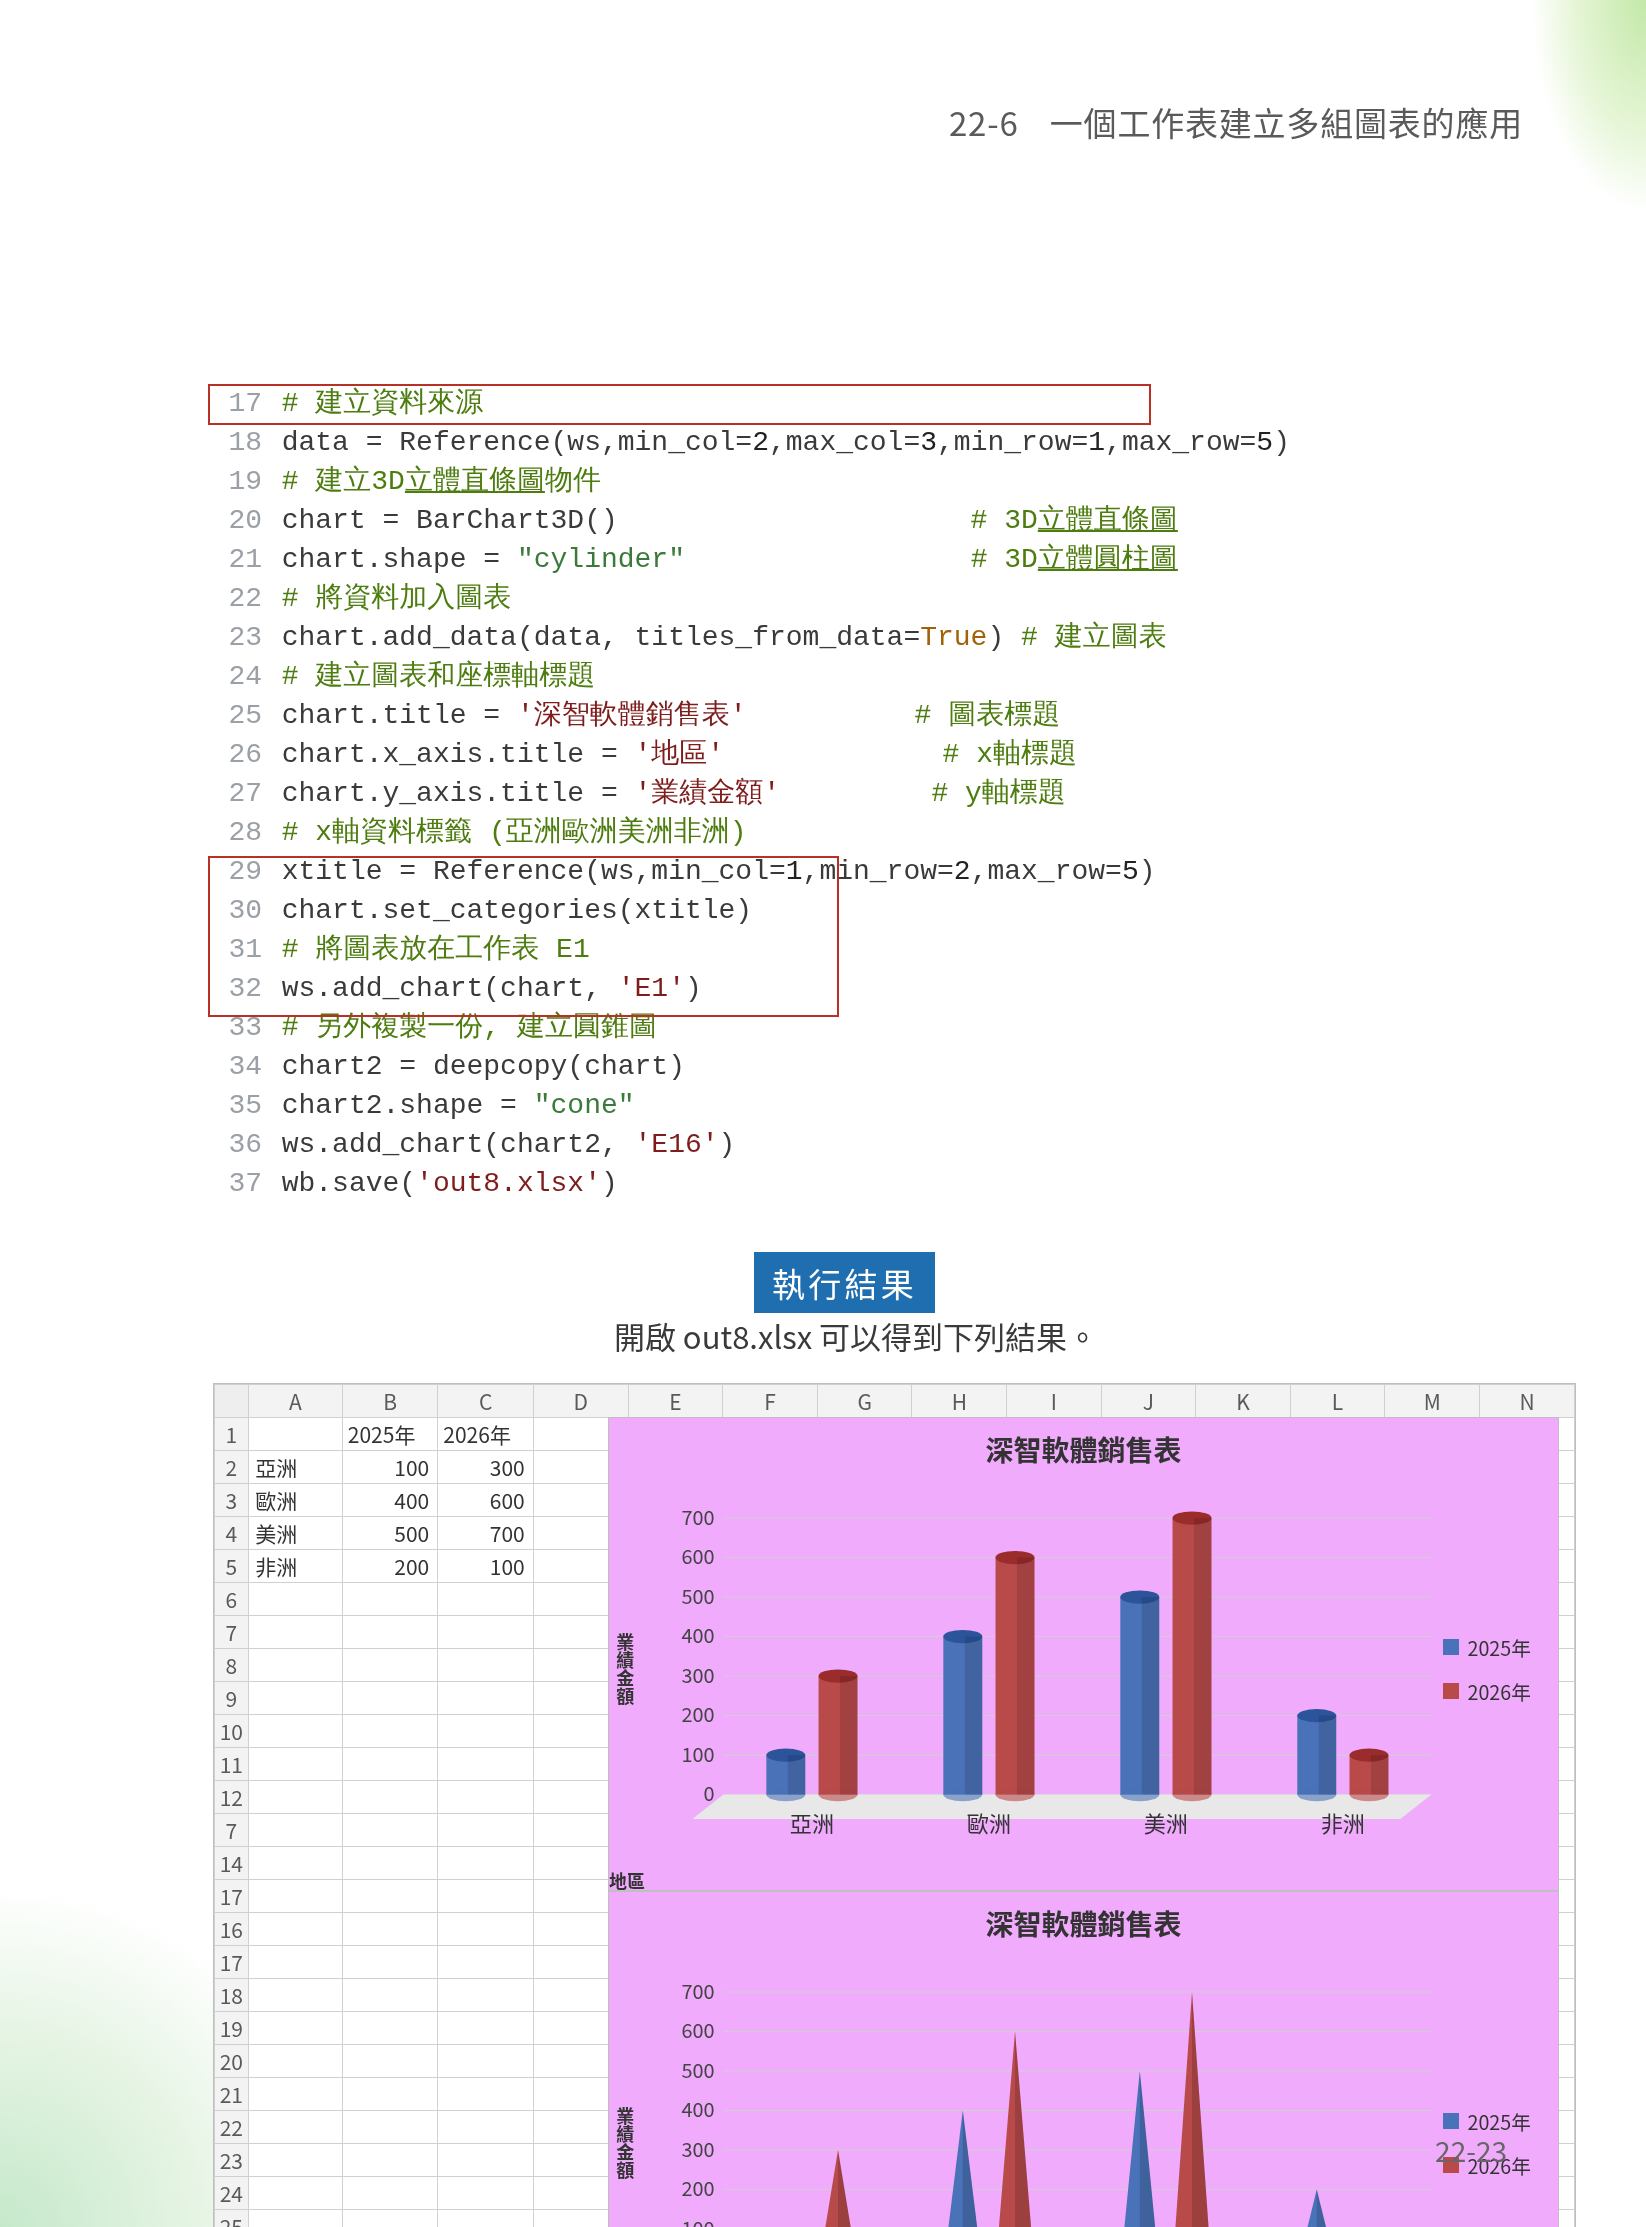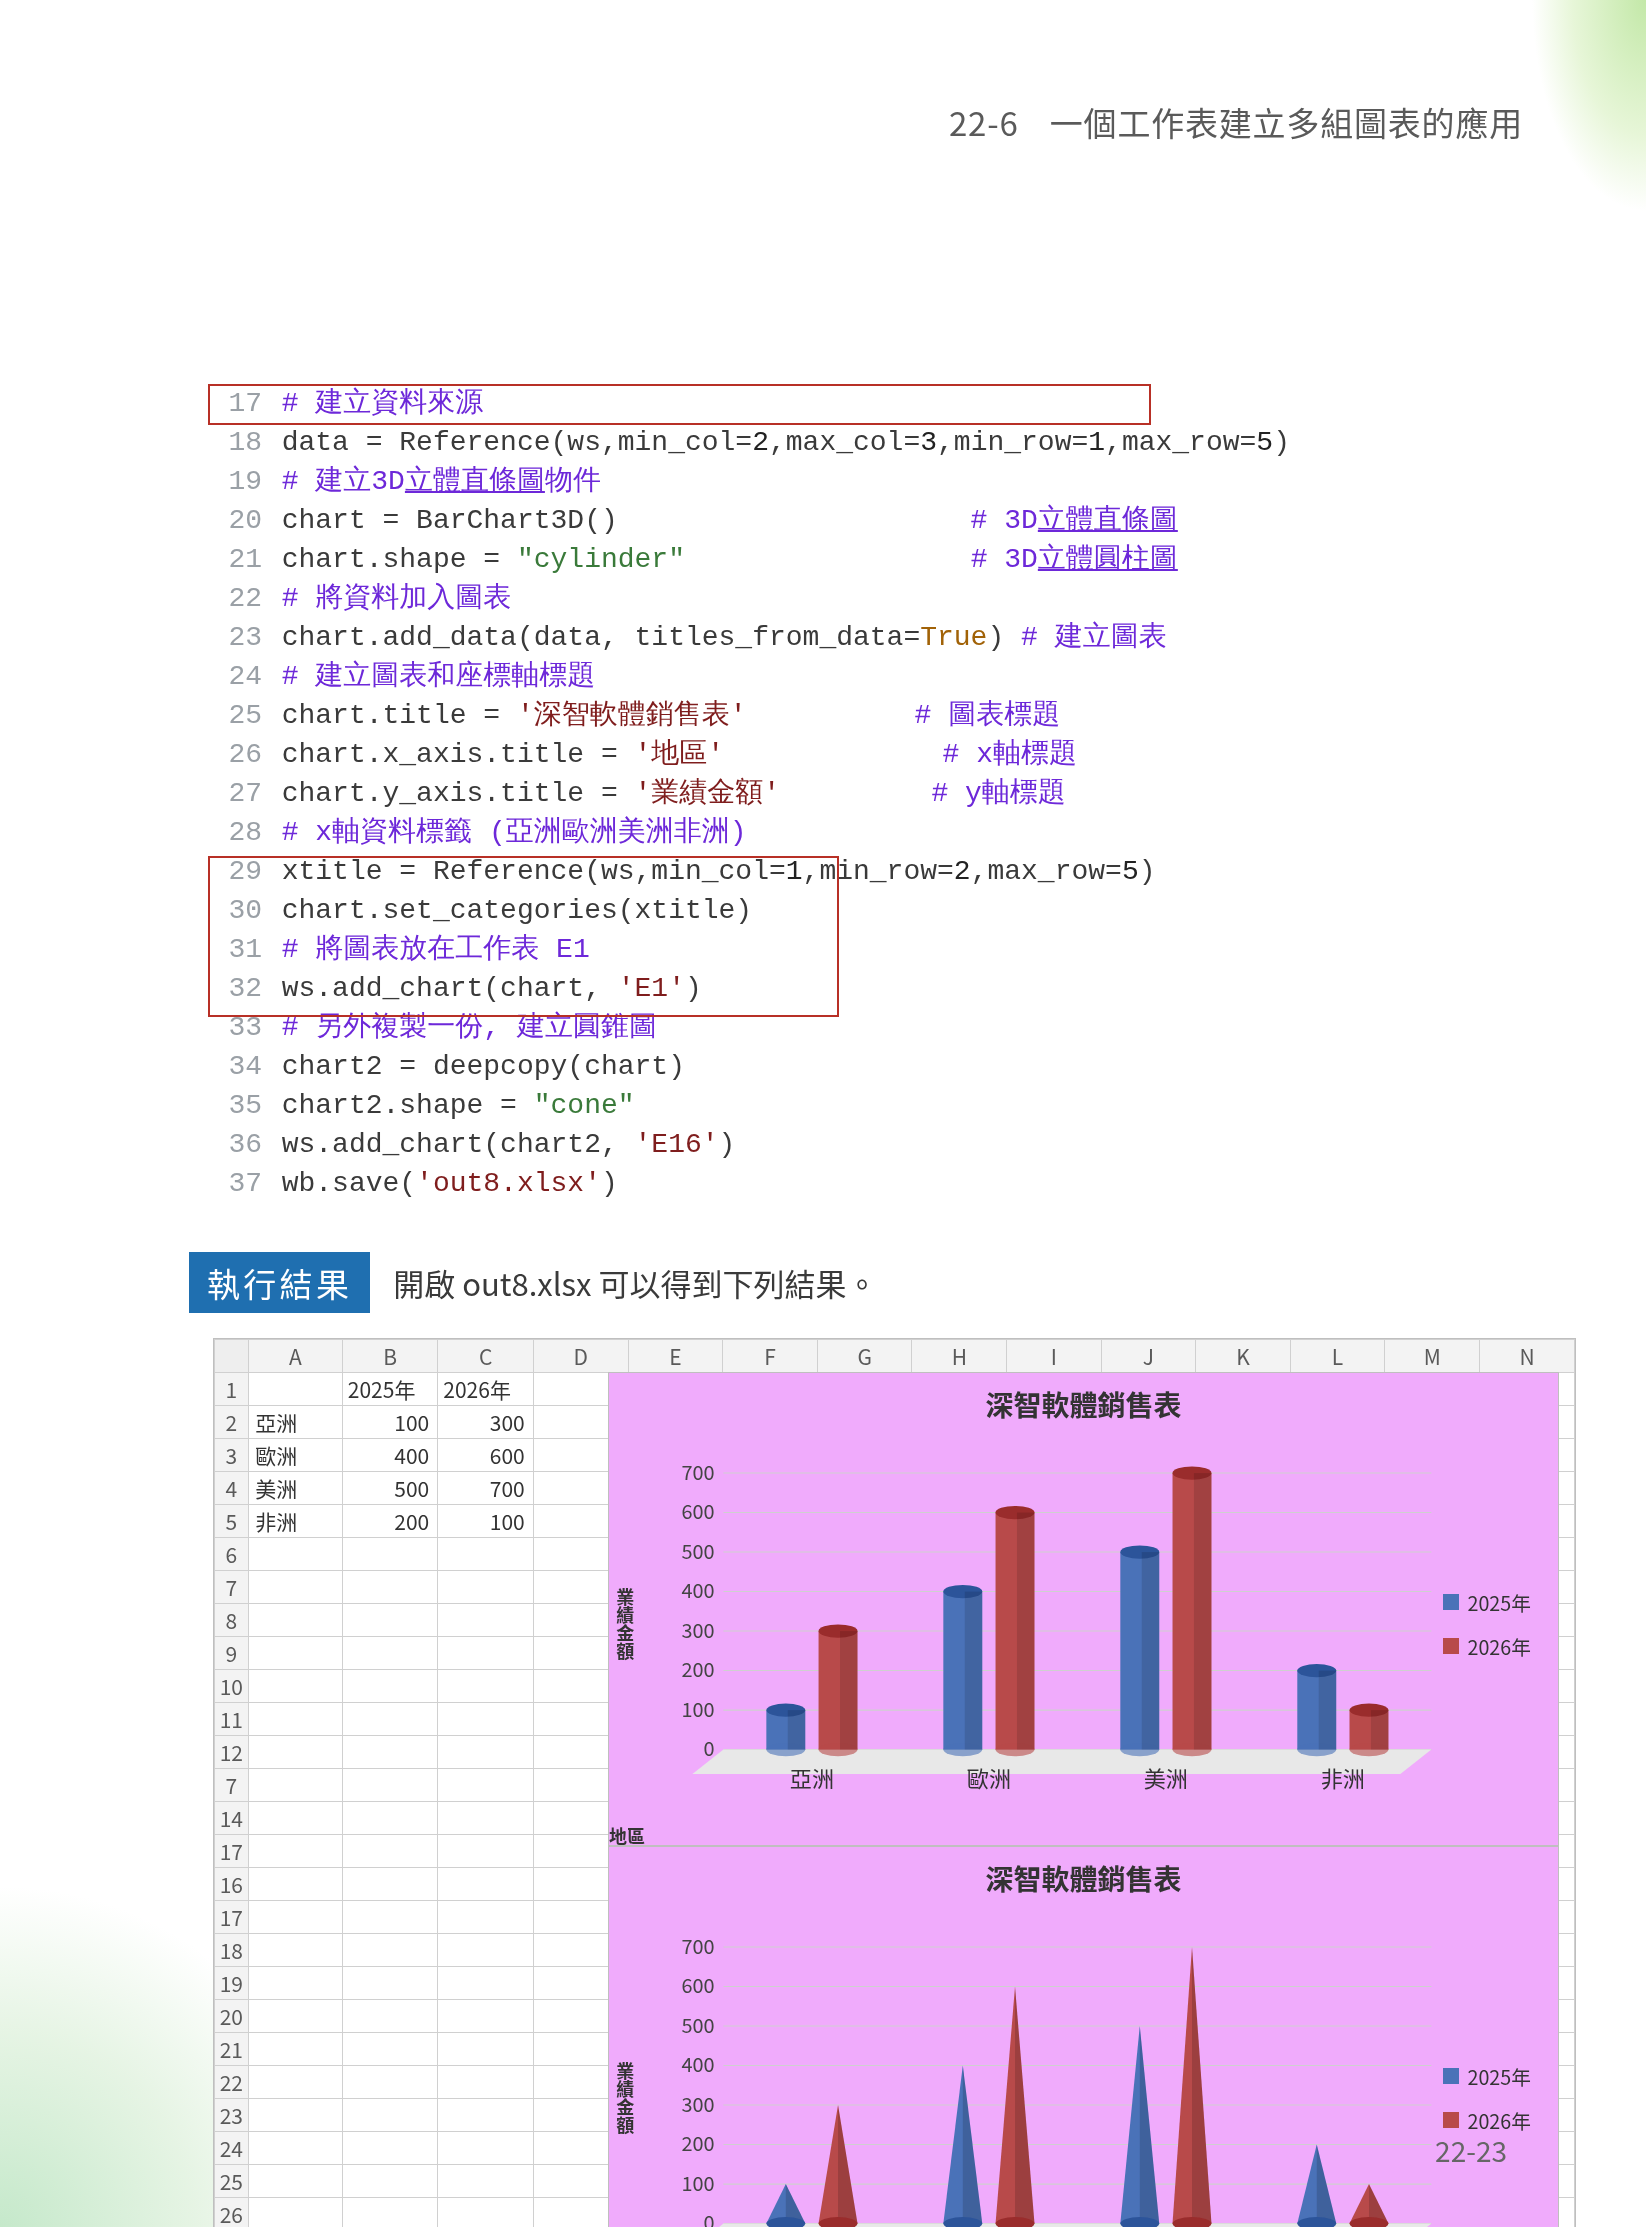--- a/index.html
+++ b/index.html
@@ -5,28 +5,28 @@
   html,body{margin:0;padding:0;background:#fff;font-family:"Microsoft JhengHei","PingFang TC","Noto Sans CJK TC",Arial,sans-serif;color:#3a3a3a;}
   .page{width:1646px;height:2227px;position:relative;box-sizing:border-box;padding:98px 123px 8px 123px;}
   .deco-tr{position:absolute;top:0;right:0;width:115px;height:213px;background:radial-gradient(ellipse at 100% 0,#c3e8a8 0%,#e7f6d8 45%,rgba(255,255,255,0) 70%);}
   .deco-bl{position:absolute;bottom:0;left:0;width:344px;height:344px;background:radial-gradient(ellipse at 0 100%,#bfe6c5 0%,#e3f3e1 40%,rgba(255,255,255,0) 70%);opacity:.9;}
   .header{text-align:right;font-size:33px;color:#5a5a5a;margin-bottom:82px;letter-spacing:0.8px;}
   .header .sec{margin-right:23px;}
   .code{font-family:Consolas,"Courier New",monospace;font-size:28px;line-height:39px;white-space:pre;margin-left:90px;position:relative;}
   .ln{display:flex;align-items:flex-start;}
   .num{display:inline-block;width:49px;text-align:right;color:#9aa0a6;margin-right:19.7px;}
   .src{flex:1 1 auto;}
-  .cmt{color:#6d28d9;}
+  .cmt{color:#4d7c0f;}
   .kw{color:#222;}
   .str{color:#7f1d1d;}
   .str2{color:#3a7a3a;}
   .bool{color:#a16207;}
   .box-a{position:absolute;left:-4.9px;top:156px;width:943px;height:41px;border:2.5px solid #b83026;box-sizing:border-box;}
   .box-b{position:absolute;left:-4.9px;top:628px;width:631px;height:161px;border:2.5px solid #b83026;box-sizing:border-box;}
-  .result-row{display:flex;align-items:center;margin:49px 0 24.6px 66px;font-size:31px;}
+  .result-row{display:flex;align-items:center;margin:49px 0 24.6px 66px;font-size:31px;flex-direction:column;}
   .badge{background:#1f6fb0;color:#fff;padding:6.6px 18px;font-size:33px;margin-right:23px;letter-spacing:3.3px;}
   .sheet-wrap{margin-left:90px;border:0.8px solid #bfbfbf;width:1361px;position:relative;}
   .sheet{border-collapse:collapse;font-size:21px;color:#333;}
   .sheet th,.sheet td{border:0.8px solid #d0d0d0;height:31px;box-sizing:border-box;text-align:center;background:#fff;}
   .sheet thead th{background:#f3f3f3;color:#5a5a5a;font-weight:normal;}
   .sheet .corner{background:#eee;width:34px;}
   .sheet td.rh{background:#f3f3f3;color:#5a5a5a;width:34px;}
   .sheet td.label{text-align:left;padding-left:6.6px;}
   .sheet td.val{text-align:right;padding-right:8.2px;}
   .chart-box{position:absolute;border:0.8px solid #bfbfbf;background:#f0abfc;box-sizing:border-box;}

